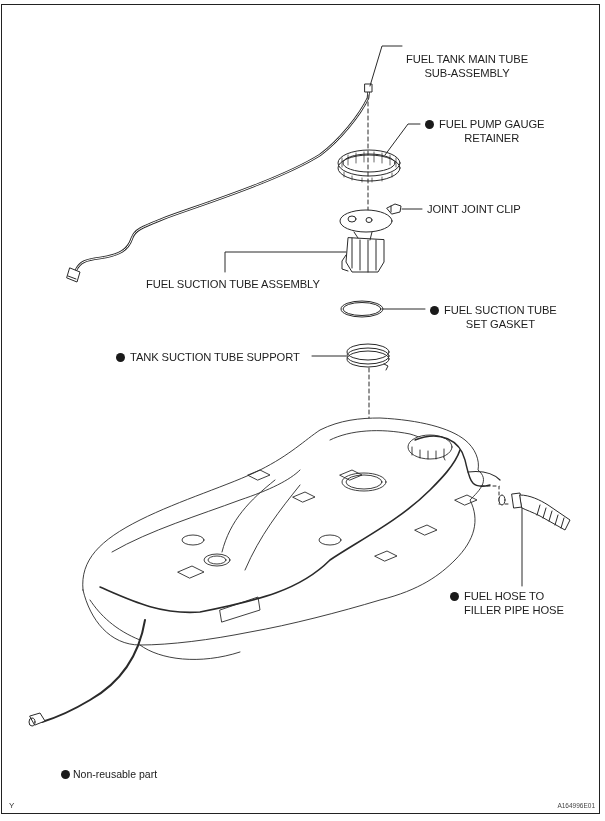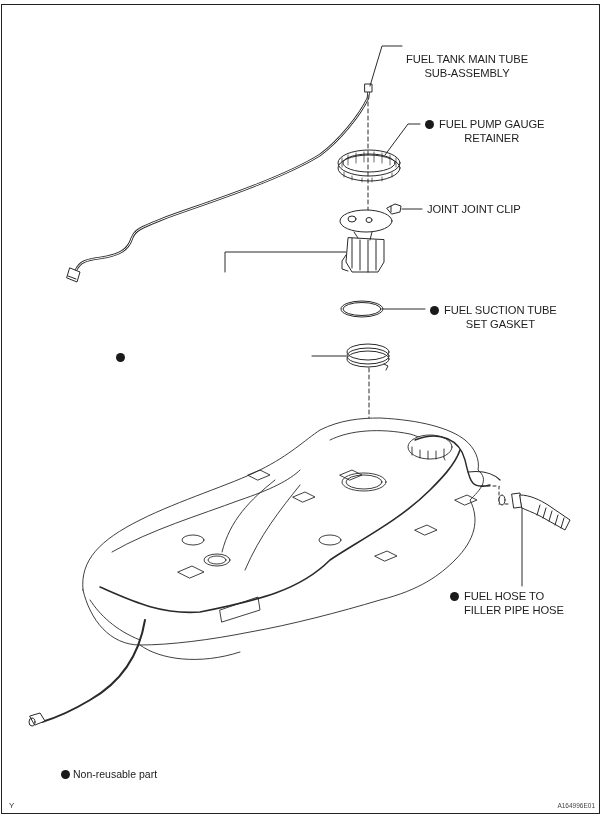--- a/index.html
+++ b/index.html
@@ -128,29 +128,30 @@
 <div class="lbl nr" style="left:425px; top:117px;">
   <span class="dot"></span><span>FUEL PUMP GAUGE</span>
   <span class="line2">RETAINER</span>
 </div>
 
 <div class="lbl" style="left:427px; top:202px;">
   <span>JOINT JOINT CLIP</span>
 </div>
 
 <div class="lbl" style="left:146px; top:277px;">
+  <span>FUEL SUCTION TUBE ASSEMBLY</span>
 </div>
 
 <div class="lbl nr" style="left:430px; top:303px;">
   <span class="dot"></span><span>FUEL SUCTION TUBE</span>
   <span class="line2">SET GASKET</span>
 </div>
 
 <div class="lbl" style="left:116px; top:350px;">
-  <span class="dot"></span>
+  <span class="dot"></span><span>TANK SUCTION TUBE SUPPORT</span>
 </div>
 
 <div class="lbl nr" style="left:450px; top:589px;">
   <span class="dot"></span><span>FUEL HOSE TO</span>
   <span class="line2">FILLER PIPE HOSE</span>
 </div>
 
 <div class="legend">
   <span class="dot"></span><span>Non-reusable part</span>
 </div>

